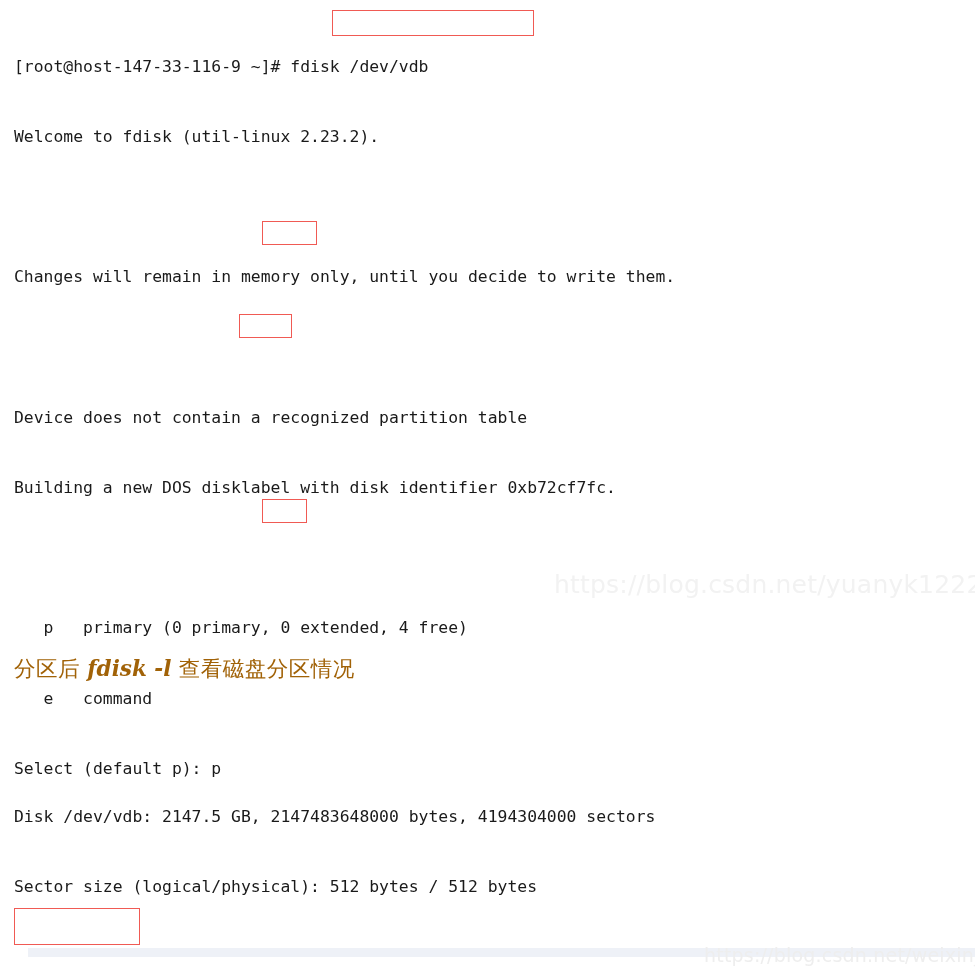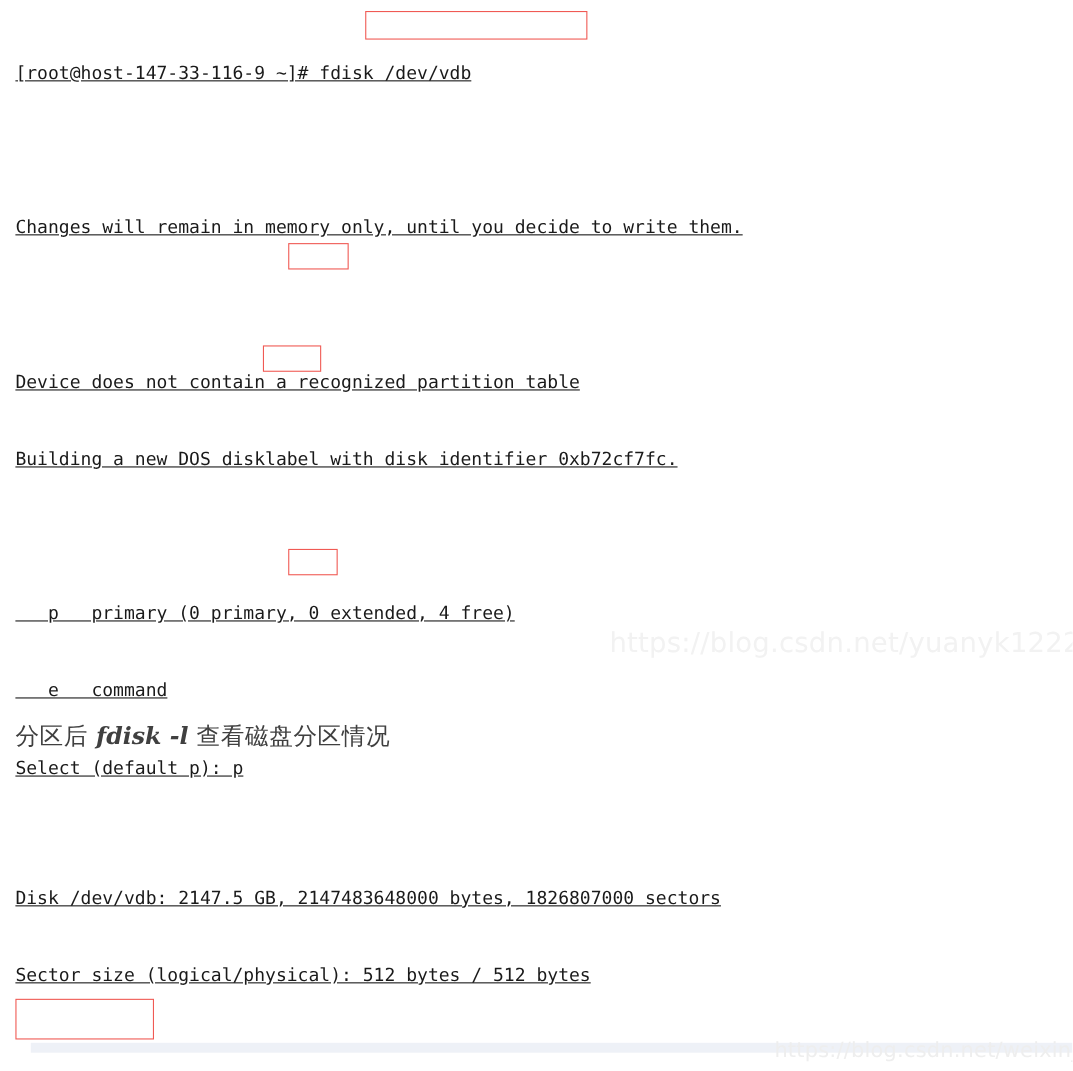--- a/index.html
+++ b/index.html
@@ -26,41 +26,40 @@
     color: #1a1a1a;
     white-space: pre;
     letter-spacing: 0px;
   }
   #block-session { top: 8px; }
   #block-listing { top: 758px; }
 
   .line {
     white-space: pre;
     height: 23.4px;
-    text-decoration: underline;
   }
   .line.blank { color: transparent; }
 
   
   .redbox {
     position: absolute;
     border: 1.6px solid #f4433680;
     border-color: #f05a54;
     box-sizing: border-box;
     pointer-events: none;
   }
 
   
   #heading {
     position: absolute;
     left: 14px;
     top: 654px;
     font-family: "DejaVu Sans", "Liberation Sans", sans-serif;
     font-size: 21.5px;
-    color: #404040;
+    color: #a16207;
     white-space: pre;
     letter-spacing: 0.5px;
   }
   #heading .cmd {
     font-style: italic;
     font-weight: bold;
     font-family: "DejaVu Serif", "Liberation Serif", serif;
     letter-spacing: 0px;
   }
 
@@ -94,20 +93,21 @@
     width: 947px;
     height: 9px;
     background: #eef1f7;
   }
 </style>
 </head>
 <body>
 
 <div class="term" id="block-session">
   <div class="line">[root@host-147-33-116-9 ~]# fdisk /dev/vdb</div>
+  <div class="line">Welcome to fdisk (util-linux 2.23.2).</div>
   <div class="line blank"></div>
   <div class="line">Changes will remain in memory only, until you decide to write them.</div>
   <div class="line blank"></div>
   <div class="line">Device does not contain a recognized partition table</div>
   <div class="line">Building a new DOS disklabel with disk identifier 0xb72cf7fc.</div>
   <div class="line blank"></div>
   <div class="line">   p   primary (0 primary, 0 extended, 4 free)</div>
   <div class="line">   e   command</div>
   <div class="line">Select (default p): p</div>
   
@@ -125,21 +125,21 @@
 </div>
 
 <div class="redbox" style="left:332px; top:10px; width:202px; height:26px;"></div>
 <div class="redbox" style="left:262px; top:221px; width:55px; height:24px;"></div>
 <div class="redbox" style="left:239px; top:314px; width:53px; height:24px;"></div>
 <div class="redbox" style="left:262px; top:499px; width:45px; height:24px;"></div>
 
 <div id="heading"><span>分区后 </span><span class="cmd">fdisk -l</span><span> 查看磁盘分区情况</span></div>
 
 <div class="term" id="block-listing">
-  <div class="line">Disk /dev/vdb: 2147.5 GB, 2147483648000 bytes, 1826807000 sectors</div>
+  <div class="line">Disk /dev/vdb: 2147.5 GB, 2147483648000 bytes, 4194304000 sectors</div>
   <div class="line">Sector size (logical/physical): 512 bytes / 512 bytes</div>
   
   
   
   
   
   
   
 </div>
 

